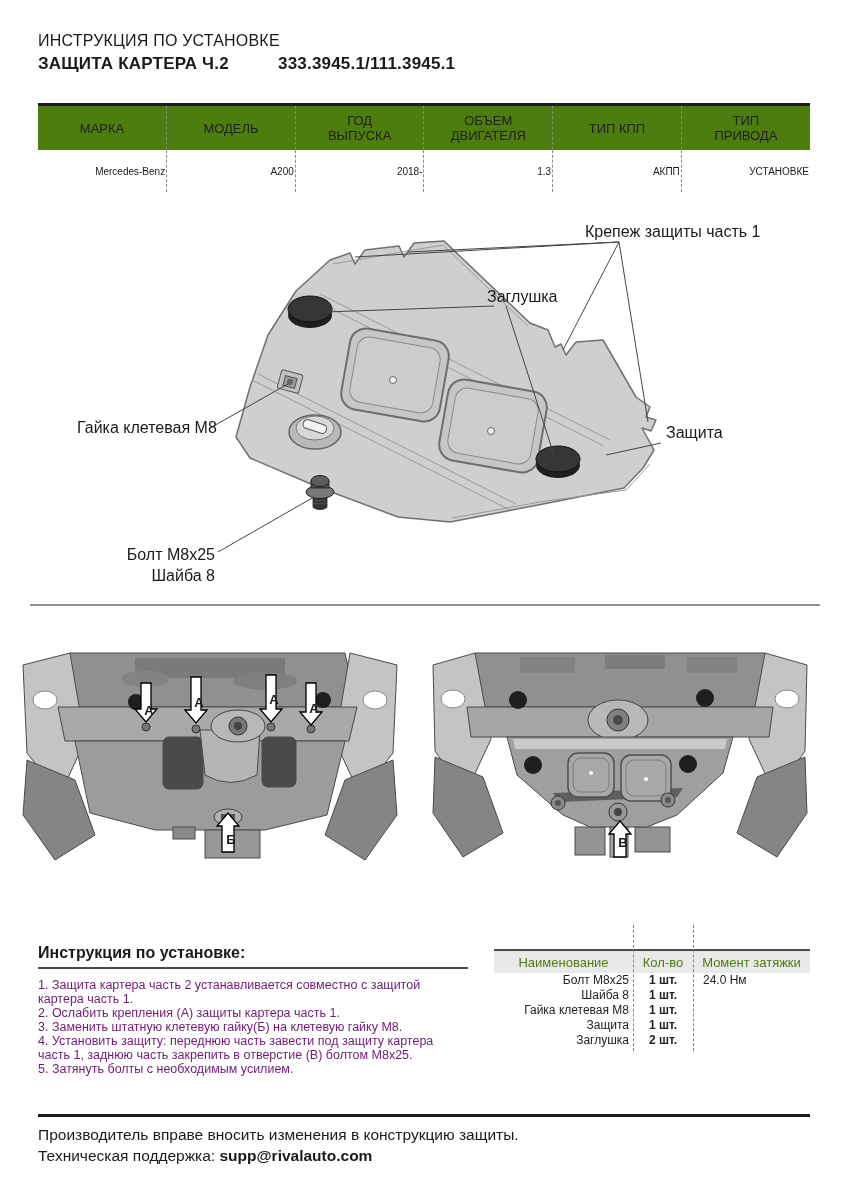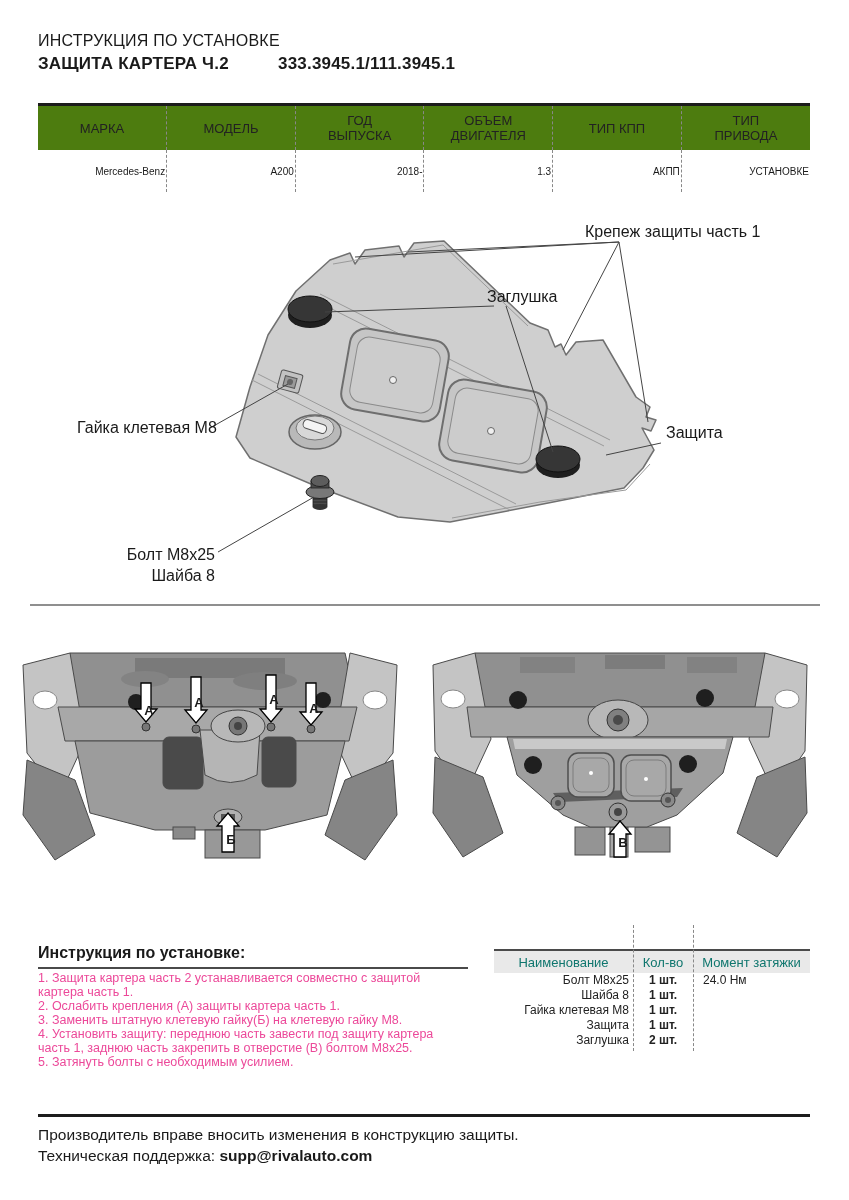--- a/index.html
+++ b/index.html
@@ -31,25 +31,25 @@
   svg text { font-family:"Liberation Sans", sans-serif; fill:#1a1a1a; }
   .dlabel { font-size:16px; }
   .marker { font-size:13px; font-weight:bold; }
   
   .hr-mid { position:absolute; left:30px; top:604px; width:790px; border-top:2px solid #8f8f8f; }
   
   .install { position:absolute; left:38px; top:944px; width:430px; }
   .contents { position:absolute; left:494px; top:944px; width:316px; }
   .sec-title { font-size:16px; font-weight:bold; }
   .sec-rule { margin-top:5px; border-top:2px solid #4a4a4a; }
-  .steps { margin-top:2px; font-size:12.5px; line-height:1.12; color:#ec4899; }
+  .steps { margin-top:9px; font-size:12.5px; line-height:1.12; color:#701a75; }
   .steps p { margin:0; }
   .ct-grid { position:relative; }
   .ct-row { display:grid; grid-template-columns:139px 60px 117px; }
-  .ct-head { background:#e9e9e9; height:22px; align-items:center; font-size:13px; color:#0f766e; }
+  .ct-head { background:#e9e9e9; height:22px; align-items:center; font-size:13px; color:#4d7c0f; }
   .ct-head > div { text-align:center; }
   .ct-body { font-size:12px; line-height:15px; color:#222; }
   .ct-name { text-align:right; padding-right:4px; }
   .ct-qty  { text-align:center;font-weight:bold; }
   .ct-torque { text-align:left; padding-left:10px; }
   .ct-dash { position:absolute; width:0; border-left:1px dashed #888; top:-26px; height:126px; }
   
   .ftr { position:absolute; left:38px; top:1114px; width:772px; }
   .ftr .rule { border-top:3px solid #1c1c1c; }
   .ftr .l1 { margin-top:9px; font-size:15.5px; }

